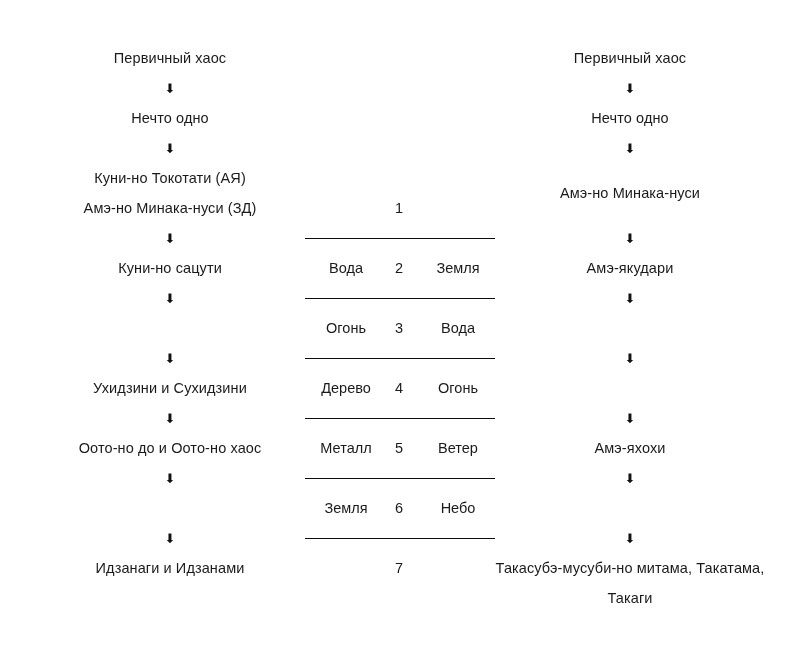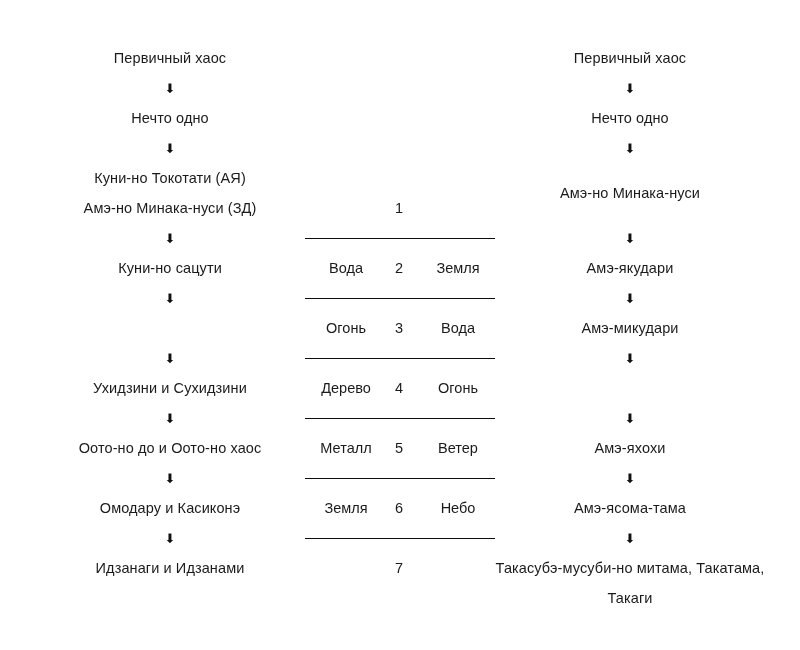--- a/index.html
+++ b/index.html
@@ -91,21 +91,20 @@
   <div class="cell col-left" style="top:208px">Амэ-но Минака-нуси (ЗД)</div>
   <div class="cell col-left" style="top:178px">Куни-но Токотати (АЯ)</div>
   <div class="arrow arrow-left" style="top:238px">⬇</div>
   <div class="cell col-left" style="top:268px">Куни-но сацути</div>
   <div class="arrow arrow-left" style="top:298px">⬇</div>
   <div class="arrow arrow-left" style="top:358px">⬇</div>
   <div class="cell col-left" style="top:388px">Ухидзини и Сухидзини</div>
   <div class="arrow arrow-left" style="top:418px">⬇</div>
   <div class="cell col-left" style="top:448px">Оото-но до и Оото-но хаос</div>
   <div class="arrow arrow-left" style="top:478px">⬇</div>
-  <div class="cell col-left" style="top:508px">Омодару и Касиконэ</div>
   <div class="arrow arrow-left" style="top:538px">⬇</div>
   <div class="cell col-left" style="top:568px">Идзанаги и Идзанами</div>
 
   <div class="mid-cell mid-num" style="top:208px">1</div>
   <div class="rule" style="top:238px"></div>
 
   <div class="mid-cell mid-left" style="top:268px">Вода</div>
   <div class="mid-cell mid-num" style="top:268px">2</div>
   <div class="mid-cell mid-right" style="top:268px">Земля</div>
   <div class="rule" style="top:298px"></div>
@@ -133,22 +132,20 @@
   <div class="mid-cell mid-num" style="top:568px">7</div>
 
   <div class="cell col-right" style="top:58px">Первичный хаос</div>
   <div class="arrow arrow-right" style="top:88px">⬇</div>
   <div class="cell col-right" style="top:118px">Нечто одно</div>
   <div class="arrow arrow-right" style="top:148px">⬇</div>
   <div class="cell col-right" style="top:193px">Амэ-но Минака-нуси</div>
   <div class="arrow arrow-right" style="top:238px">⬇</div>
   <div class="cell col-right" style="top:268px">Амэ-якудари</div>
   <div class="arrow arrow-right" style="top:298px">⬇</div>
-  <div class="cell col-right" style="top:328px">Амэ-микудари</div>
   <div class="arrow arrow-right" style="top:358px">⬇</div>
   <div class="arrow arrow-right" style="top:418px">⬇</div>
   <div class="cell col-right" style="top:448px">Амэ-яхохи</div>
   <div class="arrow arrow-right" style="top:478px">⬇</div>
-  <div class="cell col-right" style="top:508px">Амэ-ясома-тама</div>
   <div class="arrow arrow-right" style="top:538px">⬇</div>
   <div class="cell col-right wrap" style="top:583px; line-height:30px;">Такасубэ-мусуби-но митама, Такатама, Такаги</div>
 
 </div>
 
 </body></html>

